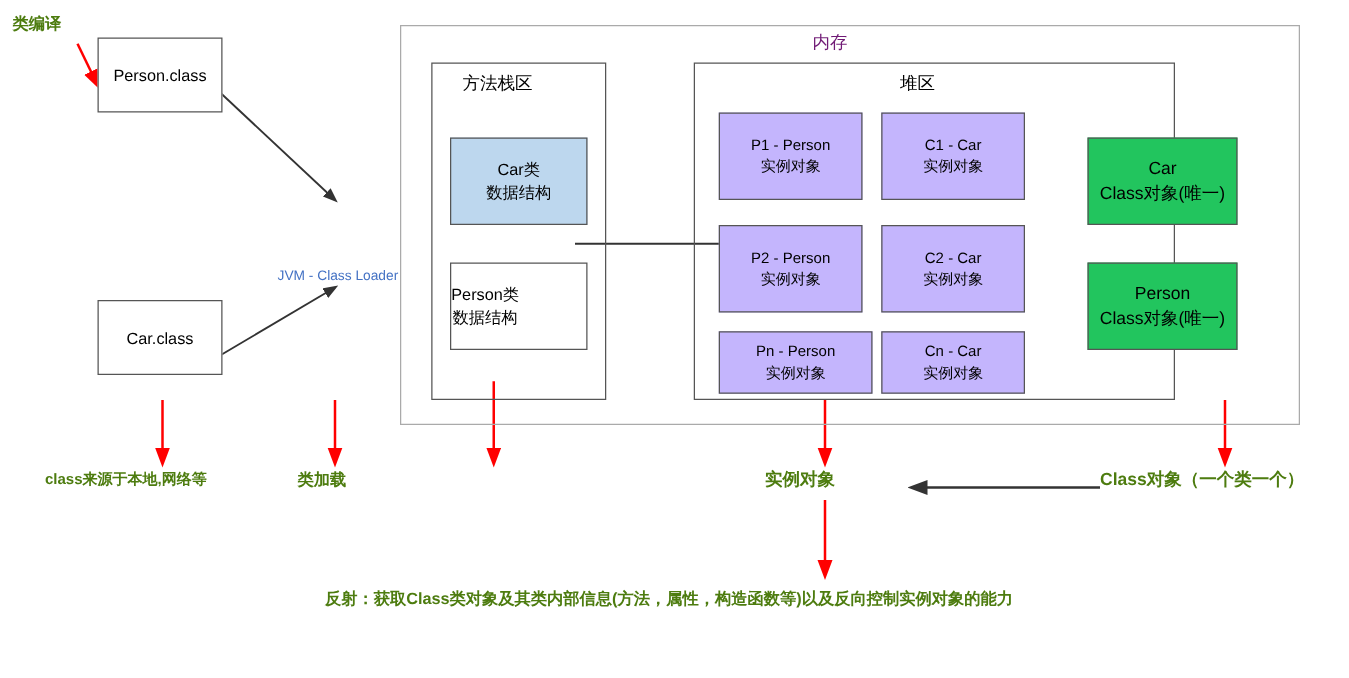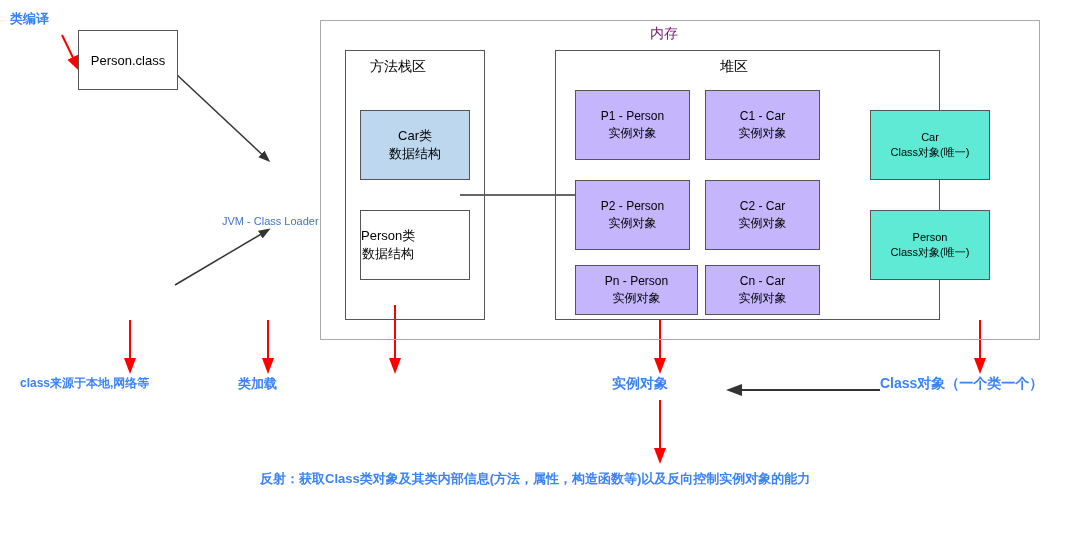--- a/index.html
+++ b/index.html
@@ -24,21 +24,21 @@
       display: flex;
       align-items: center;
       justify-content: center;
       text-align: center;
     }
     .label {
       position: absolute;
       text-align: center;
     }
     .red-text {
-      color: #3b82f6;
+      color: #4d7c0f;
       font-weight: bold;
     }
     .gray-text {
       color: #701a75;
     }
     .blue-text {
       color: #4472c4;
       font-size: 11px;
     }
     
@@ -89,26 +89,26 @@
       display: flex;
       align-items: center;
       justify-content: flex-start;
       text-align: center;
       font-size: 13px;
     }
     
     .class-obj-box {
       position: absolute;
       border: 1px solid #555;
-      background: #5eead4;
-      display: flex;
-      align-items: center;
-      justify-content: center;
-      text-align: center;
-      font-size: 11px;
+      background: #22c55e;
+      display: flex;
+      align-items: center;
+      justify-content: center;
+      text-align: center;
+      font-size: 14px;
     }
     
     .arrows-svg {
       position: absolute;
       top: 0; left: 0;
       width: 1079px;
       height: 542px;
       pointer-events: none;
     }
   </style>
@@ -151,22 +151,23 @@
 
     <line x1="880" y1="390" x2="730" y2="390" stroke="#333" stroke-width="2" marker-end="url(#arrowBlack)"></line>
 
     <line x1="660" y1="400" x2="660" y2="460" stroke="red" stroke-width="2" marker-end="url(#arrowRed)"></line>
   </svg>
 
   <div class="label red-text" style="left:10px; top:10px; font-size:13px;">类编译</div>
 
   <div class="box" style="left:78px; top:30px; width:100px; height:60px; font-size:13px;">Person.class</div>
 
-
-  <div class="label red-text" style="left:20px; top:375px; font-size:12px;">class来源于本地,网络等</div>
+  <div class="box" style="left:78px; top:240px; width:100px; height:60px; font-size:13px;">Car.class</div>
+
+  <div class="label red-text" style="left:36px; top:375px; font-size:12px;">class来源于本地,网络等</div>
 
   <div class="label blue-text" style="left:222px; top:215px; font-size:11px; color:#4472c4;">JVM - Class Loader</div>
 
   <div class="label red-text" style="left:238px; top:375px; font-size:13px;">类加载</div>
 
   <div class="memory-box" style="left:320px; top:20px; width:720px; height:320px;">
   </div>
 
   <div class="label gray-text" style="left:650px; top:25px; font-size:14px;">内存</div>
 

